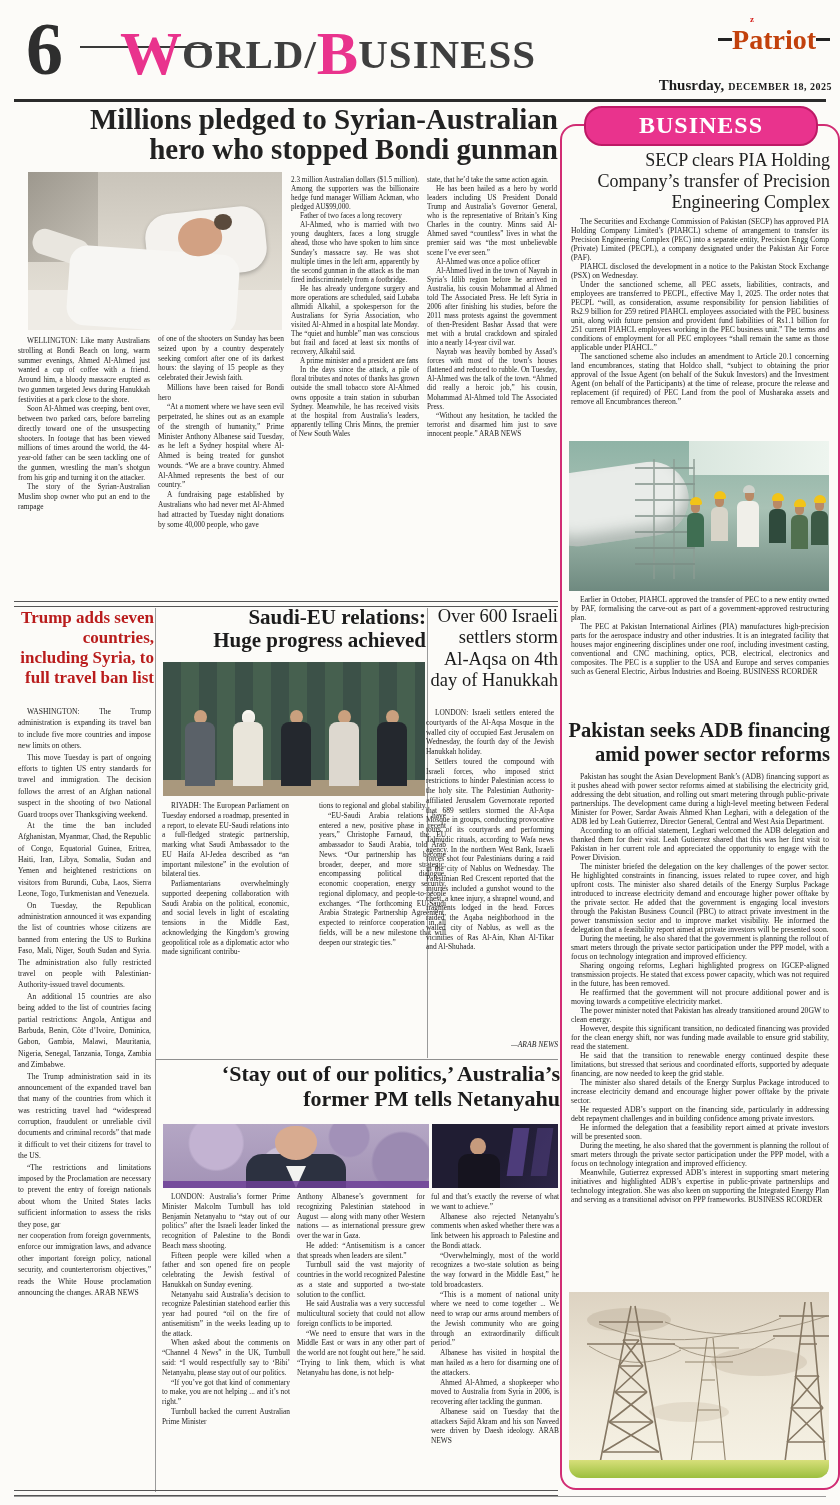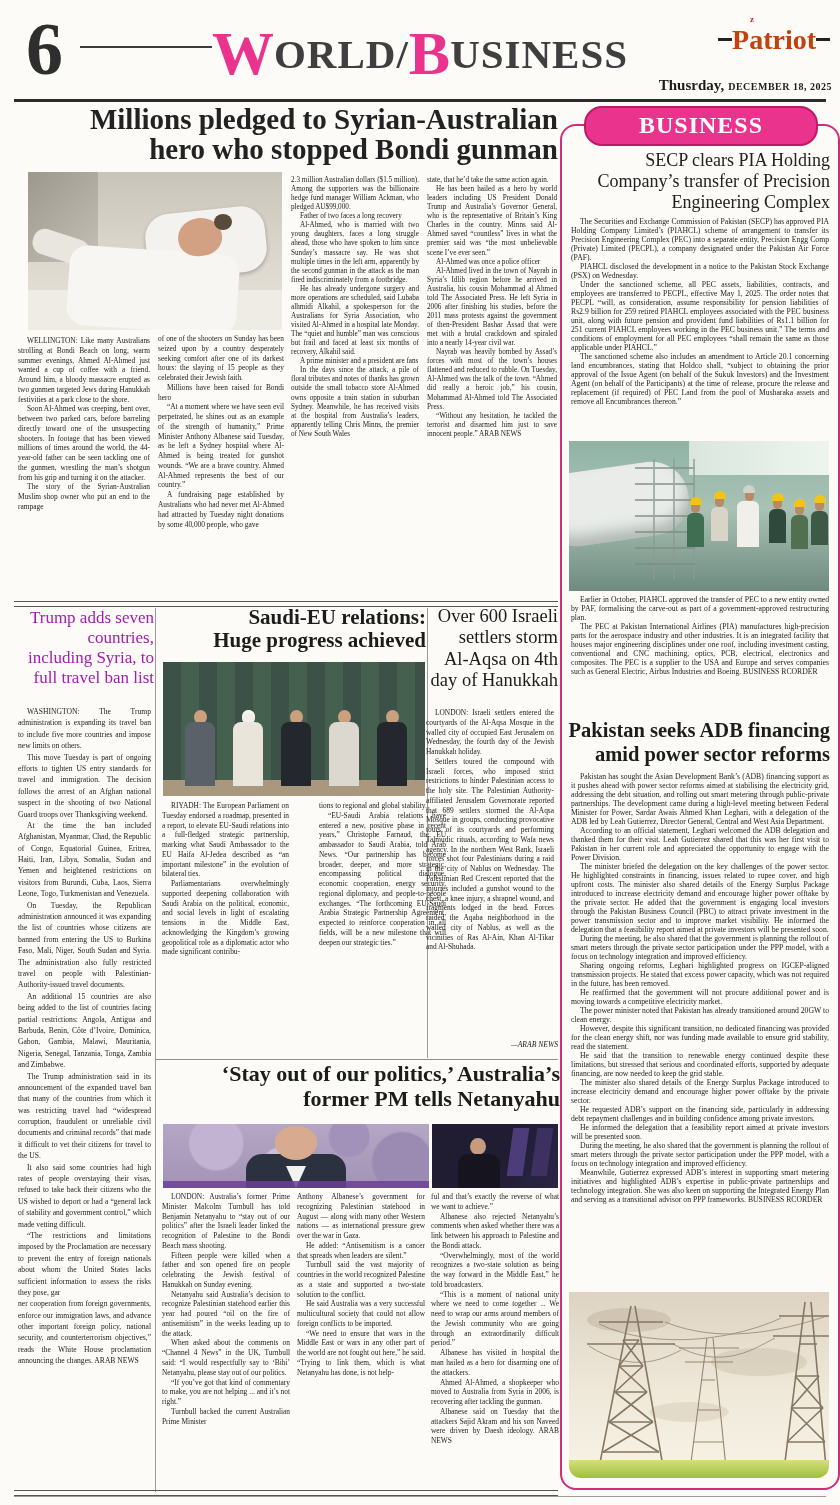--- a/index.html
+++ b/index.html
@@ -1,21 +1,21 @@
 <!DOCTYPE html>
 <html><head>
 <meta charset="utf-8">
 <style>
   html,body{margin:0;padding:0;background:#e9e8e3;}
   .page{position:relative;width:840px;height:1505px;margin:0 auto;background:#fcfbf8;
         font-family:"Liberation Serif","DejaVu Serif",serif;color:#1c1c1c;overflow:hidden;}
   
   .pgnum{position:absolute;left:26px;top:12px;font-size:74px;font-weight:bold;color:#2e2e2e;line-height:1;}
   .hrule{position:absolute;background:#3a3a3a;}
-  .masthead{position:absolute;left:120px;right:120px;top:26px;text-align:center;white-space:nowrap;}
+  .masthead{position:absolute;left:120px;right:120px;top:26px;text-align:left;white-space:nowrap;}
   .masthead .cap{font-size:62px;font-weight:bold;line-height:.9;vertical-align:-6px;}
   .masthead .rest{font-size:41px;font-weight:bold;color:#3f3f3f;letter-spacing:1px;}
   .patriot{position:absolute;right:10px;top:24px;font-size:28px;font-weight:bold;color:#c2410c;white-space:nowrap;}
   .patriot .pdash{display:inline-block;width:14px;height:3px;background:#222;vertical-align:8px;}
   .pmark{position:absolute;right:86px;top:14px;color:#d6231f;font-size:9px;font-weight:bold;}
   .dateline{position:absolute;right:8px;top:76px;white-space:nowrap;}
   .dateline .day{font-size:15px;font-weight:bold;}
   .dateline .rest{font-size:10px;font-weight:bold;letter-spacing:.5px;}
   .toprule{position:absolute;left:14px;right:14px;top:99px;height:3px;background:#2b2b2b;}
   
@@ -33,21 +33,21 @@
   
   .ph-hospital{position:absolute;left:28px;top:172px;width:254px;height:158px;background:linear-gradient(180deg,#c9c4ba 0%,#d8d3c9 40%,#e9e5dc 100%);}
   .ph-hospital .wallshadow{position:absolute;left:0;top:0;width:70px;height:90px;background:linear-gradient(135deg,#9d988e,#c5c0b6);}
   .ph-hospital .pillow{position:absolute;left:118px;top:38px;width:120px;height:66px;background:#f4f2ee;border-radius:24px;transform:rotate(-6deg);box-shadow:0 2px 4px rgba(0,0,0,.25);}
   .ph-hospital .face{position:absolute;left:150px;top:46px;width:44px;height:38px;background:#d2a183;border-radius:50% 50% 46% 46%;transform:rotate(-8deg);}
   .ph-hospital .hair{position:absolute;left:186px;top:42px;width:18px;height:16px;background:#5a4a3c;border-radius:50%;}
   .ph-hospital .shirt{position:absolute;left:40px;top:78px;width:170px;height:80px;background:#f7f6f3;border-radius:18px;transform:rotate(4deg);}
   .ph-hospital .blanket{position:absolute;left:0px;top:118px;width:254px;height:42px;background:#efece6;}
   .ph-hospital .arm{position:absolute;left:4px;top:62px;width:58px;height:26px;background:#e9e6df;border-radius:12px;transform:rotate(18deg);}
   
-  .trump-head{position:absolute;left:14px;top:608px;width:140px;font-size:17px;line-height:1.18;font-weight:normal;color:#a21caf;}
+  .trump-head{position:absolute;left:14px;top:608px;width:140px;font-size:17px;line-height:1.18;font-weight:bold;color:#b91c1c;}
   .trump-body{position:absolute;left:18px;top:706px;width:133px;height:782px;font-size:7.6px;line-height:1.5;}
   
   .saudi-head{position:absolute;left:158px;top:606px;width:268px;font-size:21px;font-weight:bold;line-height:1.1;}
   .ph-saudi{position:absolute;left:163px;top:662px;width:262px;height:134px;background:
      repeating-linear-gradient(90deg,#3c5148 0 18px,#46604f 18px 36px);}
   .ph-saudi .floor{position:absolute;left:0;bottom:0;width:100%;height:16px;background:#a9987d;}
   .fig{position:absolute;bottom:10px;}
   .fig .head{width:13px;height:14px;border-radius:50%;background:#caa07e;margin:0 auto;}
   .fig .torso{width:30px;height:64px;border-radius:8px 8px 0 0;background:#24282e;margin-top:-2px;}
   .fig.ghutra .head{background:#f2efe8;border-radius:50% 50% 40% 40%;box-shadow:inset 0 3px 0 #f8f6f0, 0 2px 0 #222;}
@@ -161,21 +161,20 @@
 countries,
 including Syria, to
 full travel ban list</div>
   <div class="trump-body body">
       <p class="para">WASHINGTON: The Trump administration is expanding its travel ban to include five more countries and impose new limits on others.</p>
       <p class="para">This move Tuesday is part of ongoing efforts to tighten US entry standards for travel and immigration. The decision follows the arrest of an Afghan national suspect in the shooting of two National Guard troops over Thanksgiving weekend.</p>
       <p class="para">At the time the ban included Afghanistan, Myanmar, Chad, the Republic of Congo, Equatorial Guinea, Eritrea, Haiti, Iran, Libya, Somalia, Sudan and Yemen and heightened restrictions on visitors from Burundi, Cuba, Laos, Sierra Leone, Togo, Turkmenistan and Venezuela.</p>
       <p class="para">On Tuesday, the Republican administration announced it was expanding the list of countries whose citizens are banned from entering the US to Burkina Faso, Mali, Niger, South Sudan and Syria. The administration also fully restricted travel on people with Palestinian-Authority-issued travel documents.</p>
       <p class="para">An additional 15 countries are also being added to the list of countries facing partial restrictions: Angola, Antigua and Barbuda, Benin, Côte d’Ivoire, Dominica, Gabon, Gambia, Malawi, Mauritania, Nigeria, Senegal, Tanzania, Tonga, Zambia and Zimbabwe.</p>
       <p class="para">The Trump administration said in its announcement of the expanded travel ban that many of the countries from which it was restricting travel had “widespread corruption, fraudulent or unreliable civil documents and criminal records” that made it difficult to vet their citizens for travel to the US.</p>
-      <p class="para">It also said some countries had high rates of people overstaying their visas, refused to take back their citizens who the US wished to deport or had a “general lack of stability and government control,” which made vetting difficult.</p>
       <p class="para">“The restrictions and limitations imposed by the Proclamation are necessary to prevent the entry of foreign nationals about whom the United States lacks sufficient information to assess the risks they pose, gar</p>
       <p class="para cont">ner cooperation from foreign governments, enforce our immigration laws, and advance other important foreign policy, national security, and counterterrorism objectives,” reads the White House proclamation announcing the changes. ARAB NEWS</p>
     </div>
   <div class="vrule" style="left:155px;top:608px;height:884px;"></div>
 
   <div class="saudi-head headline">Saudi-EU relations:
 Huge progress achieved</div>
   <div class="ph-saudi photo">
     <div class="floor"></div>
     <div class="fig grey" style="left:22px;">

